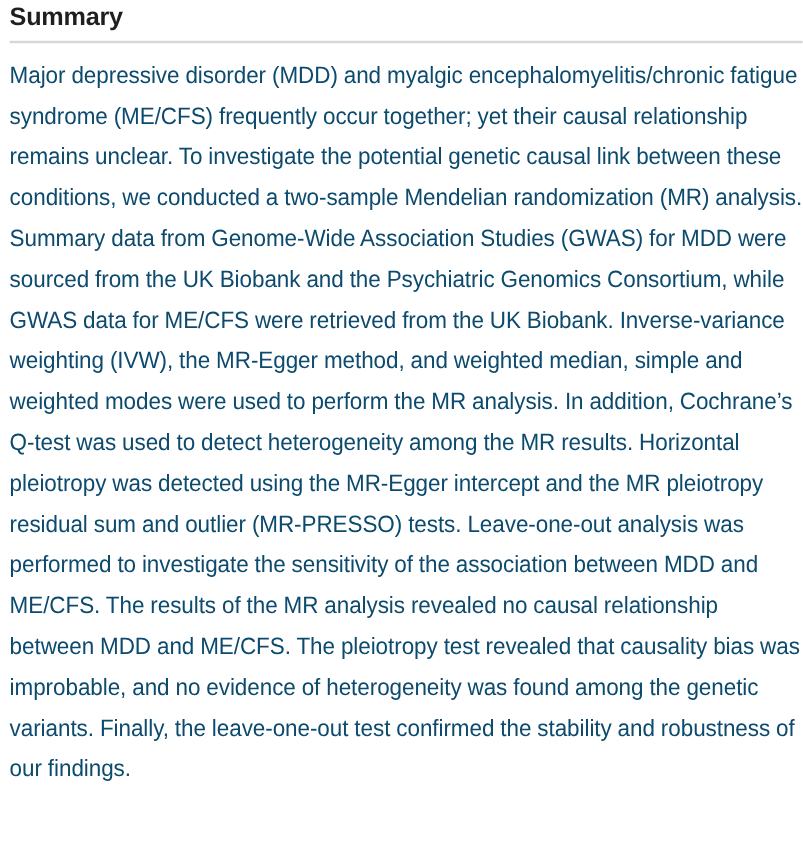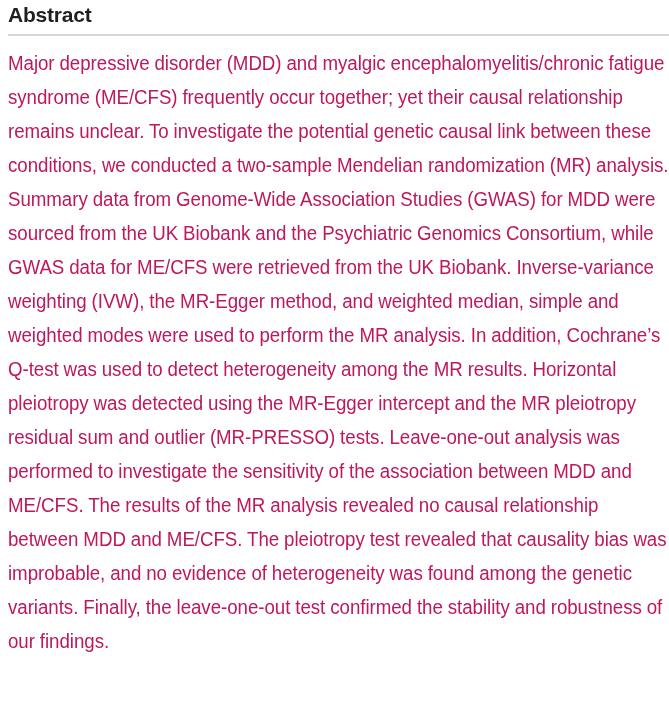--- a/index.html
+++ b/index.html
@@ -42,40 +42,40 @@
     border: 0;
     padding: 0;
   }
 
   .abstract-body {
     margin: 0;
     padding: 0;
     width: 661px;
     font-size: 19.6px;
     line-height: 34px;
-    color: #be185d;
+    color: #0c4a6e;
     text-align: left;
     word-spacing: -0.2px;
     letter-spacing: -0.05px;
     font-family: "Liberation Sans", "DejaVu Sans", sans-serif;
   }
   .abstract-body-inner {
     display: block;
     padding-top: 10px;
     transform: scaleX(0.955);
     transform-origin: left top;
     width: 692px;
   }
 </style>
 </head>
 <body>
 
 <div class="abstract-section">
 
-  <h2 class="section-title">Abstract</h2>
+  <h2 class="section-title">Summary</h2>
 
   <hr class="title-divider">
 
   <p class="abstract-body">
       <span class="abstract-body-inner">Major depressive disorder (MDD) and myalgic encephalomyelitis/chronic fatigue syndrome (ME/CFS) frequently occur together; yet their causal relationship remains unclear. To investigate the potential genetic causal link between these conditions, we conducted a two-sample Mendelian randomization (MR) analysis. Summary data from Genome-Wide Association Studies (GWAS) for MDD were sourced from the UK Biobank and the Psychiatric Genomics Consortium, while GWAS data for ME/CFS were retrieved from the UK Biobank. Inverse-variance weighting (IVW), the MR-Egger method, and weighted median, simple and weighted modes were used to perform the MR analysis. In addition, Cochrane’s Q-test was used to detect heterogeneity among the MR results. Horizontal pleiotropy was detected using the MR-Egger intercept and the MR pleiotropy residual sum and outlier (MR-PRESSO) tests. Leave-one-out analysis was performed to investigate the sensitivity of the association between MDD and ME/CFS. The results of the MR analysis revealed no causal relationship between MDD and ME/CFS. The pleiotropy test revealed that causality bias was improbable, and no evidence of heterogeneity was found among the genetic variants. Finally, the leave-one-out test confirmed the stability and robustness of our findings.</span>
     </p>
 
 </div>
 
 </body></html>

